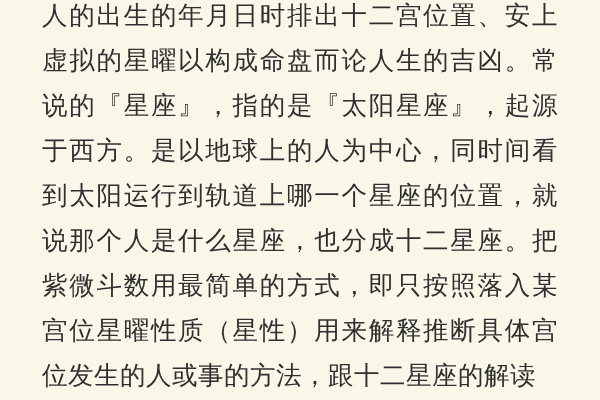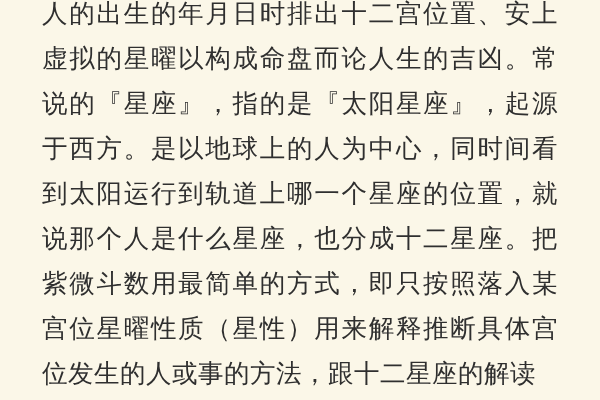--- a/index.html
+++ b/index.html
@@ -14,21 +14,20 @@
     overflow: hidden;
   }
   #page {
     position: relative;
     width: 600px;
     height: 400px;
     background: #fbf7e8;
     box-sizing: border-box;
     padding: 0 42px;
     overflow: hidden;
-    font-family: Liberation Mono, monospace;
   }
   .article-body {
     margin: 0;
     padding: 0;
     color: #2f2f2f;
     font-size: 25.5px;
     line-height: 45px;
     letter-spacing: 0.5px;
     text-align: justify;
     text-justify: inter-ideograph;

